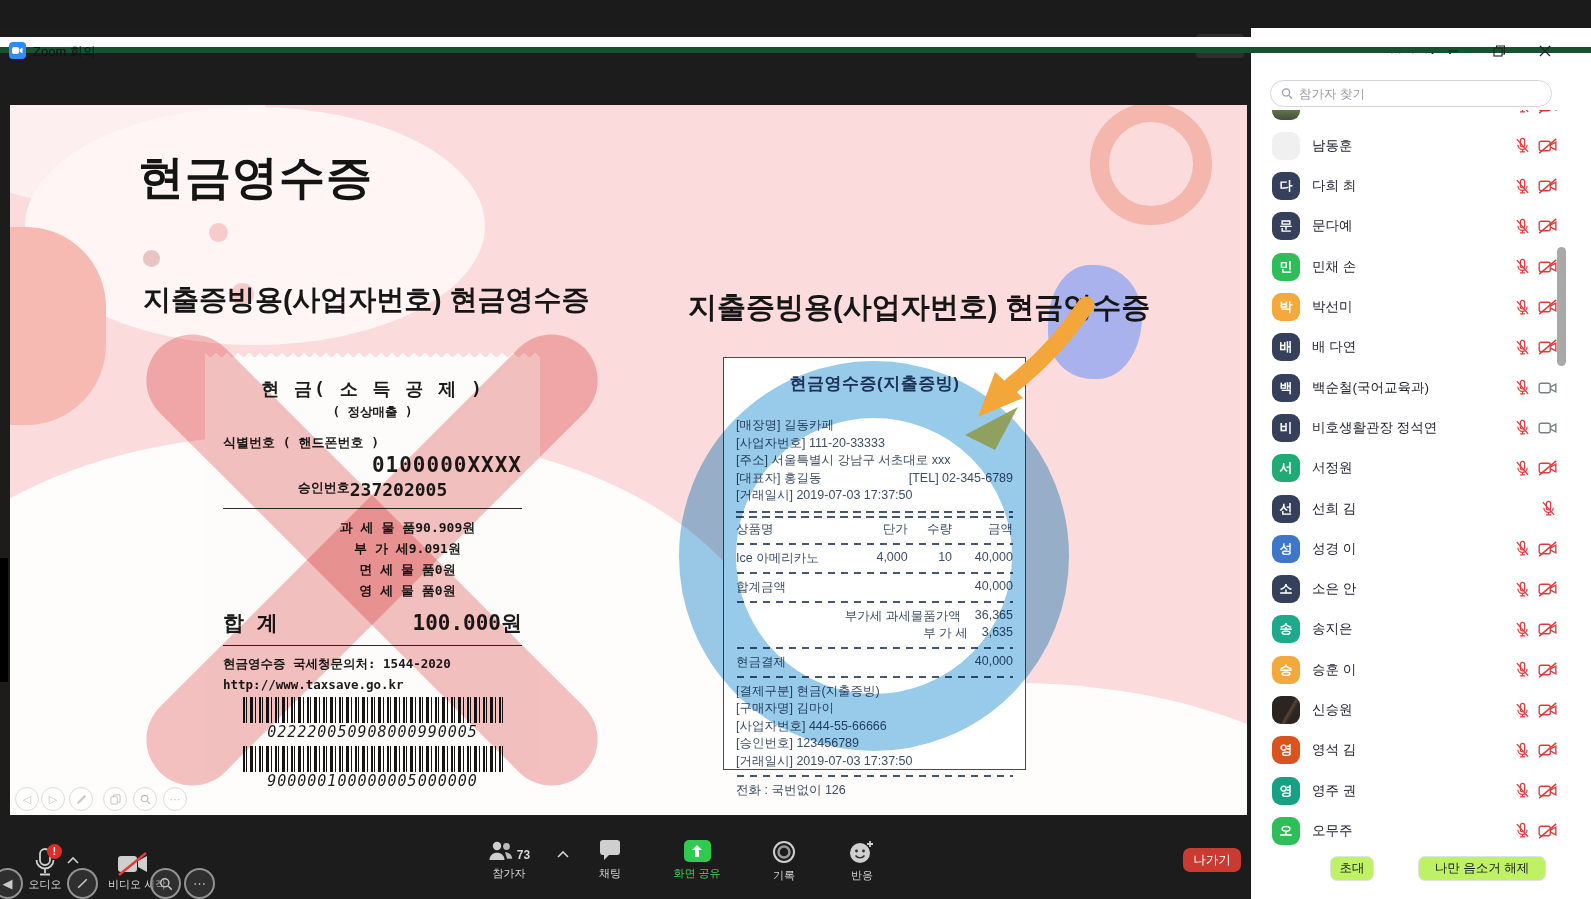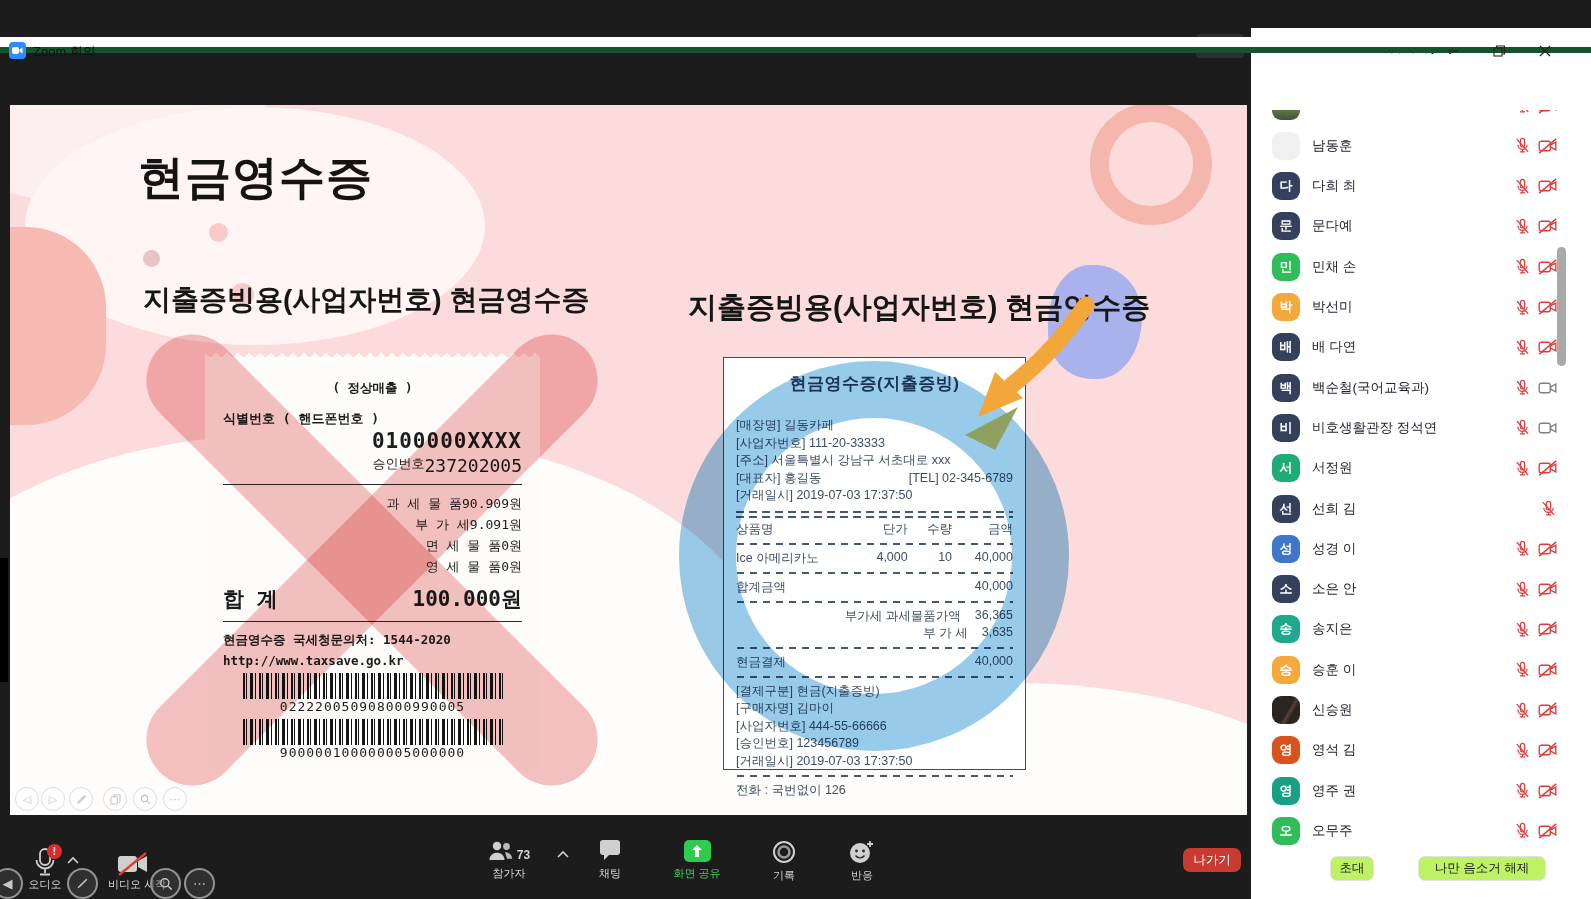--- a/index.html
+++ b/index.html
@@ -61,33 +61,33 @@
   .receipt-l { position:absolute; left:195px; top:245px; width:335px; height:427px; z-index:2;
                font-family:"DejaVu Sans Mono", monospace; color:#1c1c1c; }
   .rl-body { position:absolute; left:0; top:7px; width:335px; height:413px; background:#fdfcfb;
              padding:20px 18px 6px 18px; filter:blur(0.3px); }
   .zz { position:absolute; left:0; width:335px; height:8px;
         background:linear-gradient(-45deg,#fdfcfb 4px,transparent 0) 0 0/11px 8px repeat-x,
                    linear-gradient(45deg,#fdfcfb 4px,transparent 0) 0 0/11px 8px repeat-x; }
   .zz-top { top:0; } .zz-bot { bottom:0; transform:scaleY(-1); }
   .rl-title { text-align:center; font-size:18px; font-weight:bold; letter-spacing:2px; }
   .rl-sub { text-align:center; font-size:12.5px; font-weight:bold; margin-top:3px; }
-  .rl-row { display:flex; justify-content:flex-end; font-size:13px; font-weight:normal; }
+  .rl-row { display:flex; justify-content:center; font-size:13px; font-weight:bold; }
   .rl-id-line { margin-top:13px; font-size:13px; font-weight:bold; }
   .rl-idnum { text-align:right; font-size:21px; font-weight:bold; letter-spacing:1px; margin-top:1px; }
   .rl-appr { margin-top:2px; }
   .rl-appr .v { font-size:18px; }
   .rl-hr { border-top:1.6px solid #2a2a2a; margin:8px 0 10px 0; }
   .rl-item { padding-left:70px; margin-top:3px; }
   .rl-total { display:flex; justify-content:space-between; font-size:21px; font-weight:bold; margin-top:9px; }
   .rl-foot { font-size:12.5px; font-weight:bold; margin-top:4px; }
   .barcode { height:26px; margin:5px auto 0 auto; width:260px;
              background:repeating-linear-gradient(to right,#151515 0 2px,#fdfcfb 2px 3px,#151515 3px 4px,
                         #fdfcfb 4px 7px,#151515 7px 10px,#fdfcfb 10px 12px,#151515 12px 13px,#fdfcfb 13px 16px); }
-  .bc-num { text-align:center; font-size:13px; letter-spacing:1px; }
+  .bc-num { text-align:center; font-size:15px; letter-spacing:1px;font-style:italic; }
 
   .x-bar { position:absolute; left:62px; top:409px; width:600px; height:92px; border-radius:46px;
            background:#ee9c9c; opacity:0.62; mix-blend-mode:multiply; z-index:3; }
   .x1 { transform:rotate(45deg); } .x2 { transform:rotate(-45deg); }
 
   
   .receipt-r { position:absolute; left:713px; top:252px; width:303px; height:413px; background:#fff;
                border:1px solid #4a4a4a; z-index:2; color:#3d4e66; font-size:12.5px;
                padding:14px 12px 8px 12px; }
   .rr-title { text-align:center; color:#2d415e; font-weight:bold; font-size:17px; letter-spacing:0.5px; }
@@ -216,20 +216,21 @@
   <div class="deco blue-blob"></div>
 
   <div class="slide-title">현금영수증</div>
   <div class="heading heading-left">지출증빙용(사업자번호) 현금영수증</div>
   <div class="heading heading-right">지출증빙용(사업자번호) 현금영수증</div>
 
   <div class="receipt-l">
     <div class="zz zz-top"></div>
     <div class="zz zz-bot"></div>
     <div class="rl-body">
+      <div class="rl-title">현 금( 소 득 공 제 )</div>
       <div class="rl-sub">( 정상매출 )</div>
       <div class="rl-id-line">식별번호 (  핸드폰번호  )</div>
       <div class="rl-idnum">0100000XXXX</div>
       <div class="rl-row rl-appr">
         <span>승인번호</span>
         <span class="v">237202005</span>
       </div>
       <div class="rl-hr"></div>
       <div class="rl-row rl-item">
           <span>과 세 물 품</span>
@@ -434,20 +435,27 @@
   </div>
 
   <button class="leave-btn">나가기</button>
 </div>
 
 <div class="panel">
   <svg class="panel-chevron" width="14" height="9" viewBox="0 0 14 9">
     <path d="M2 2l5 5 5-5" stroke="#555" stroke-width="1.6" fill="none"></path>
   </svg>
   <div class="panel-title">참가자(73)</div>
+  <div class="searchbox">
+    <svg width="13" height="13" viewBox="0 0 12 12" fill="none" stroke="#9a9aa4" stroke-width="1.2">
+      <circle cx="5" cy="5" r="3.5"></circle>
+        <path d="M8 8l3 3"></path>
+    </svg>
+    <input type="text" placeholder="참가자 찾기" style="">
+  </div>
   <div class="plist">
   <div class="p-row partial">
     <div class="p-avatar photo-landscape">
           <span class="p-initial"></span>
         </div>
     <div class="p-name"></div>
     <div class="p-icons">
           <svg width="17" height="17" viewBox="0 0 24 24">
             <rect x="9" y="2" width="6" height="12" rx="3" fill="none" stroke="#e23b3b" stroke-width="1.7"></rect>
             <path d="M5.5 11a6.5 6.5 0 0 0 13 0" fill="none" stroke="#e23b3b" stroke-width="1.7"></path>

